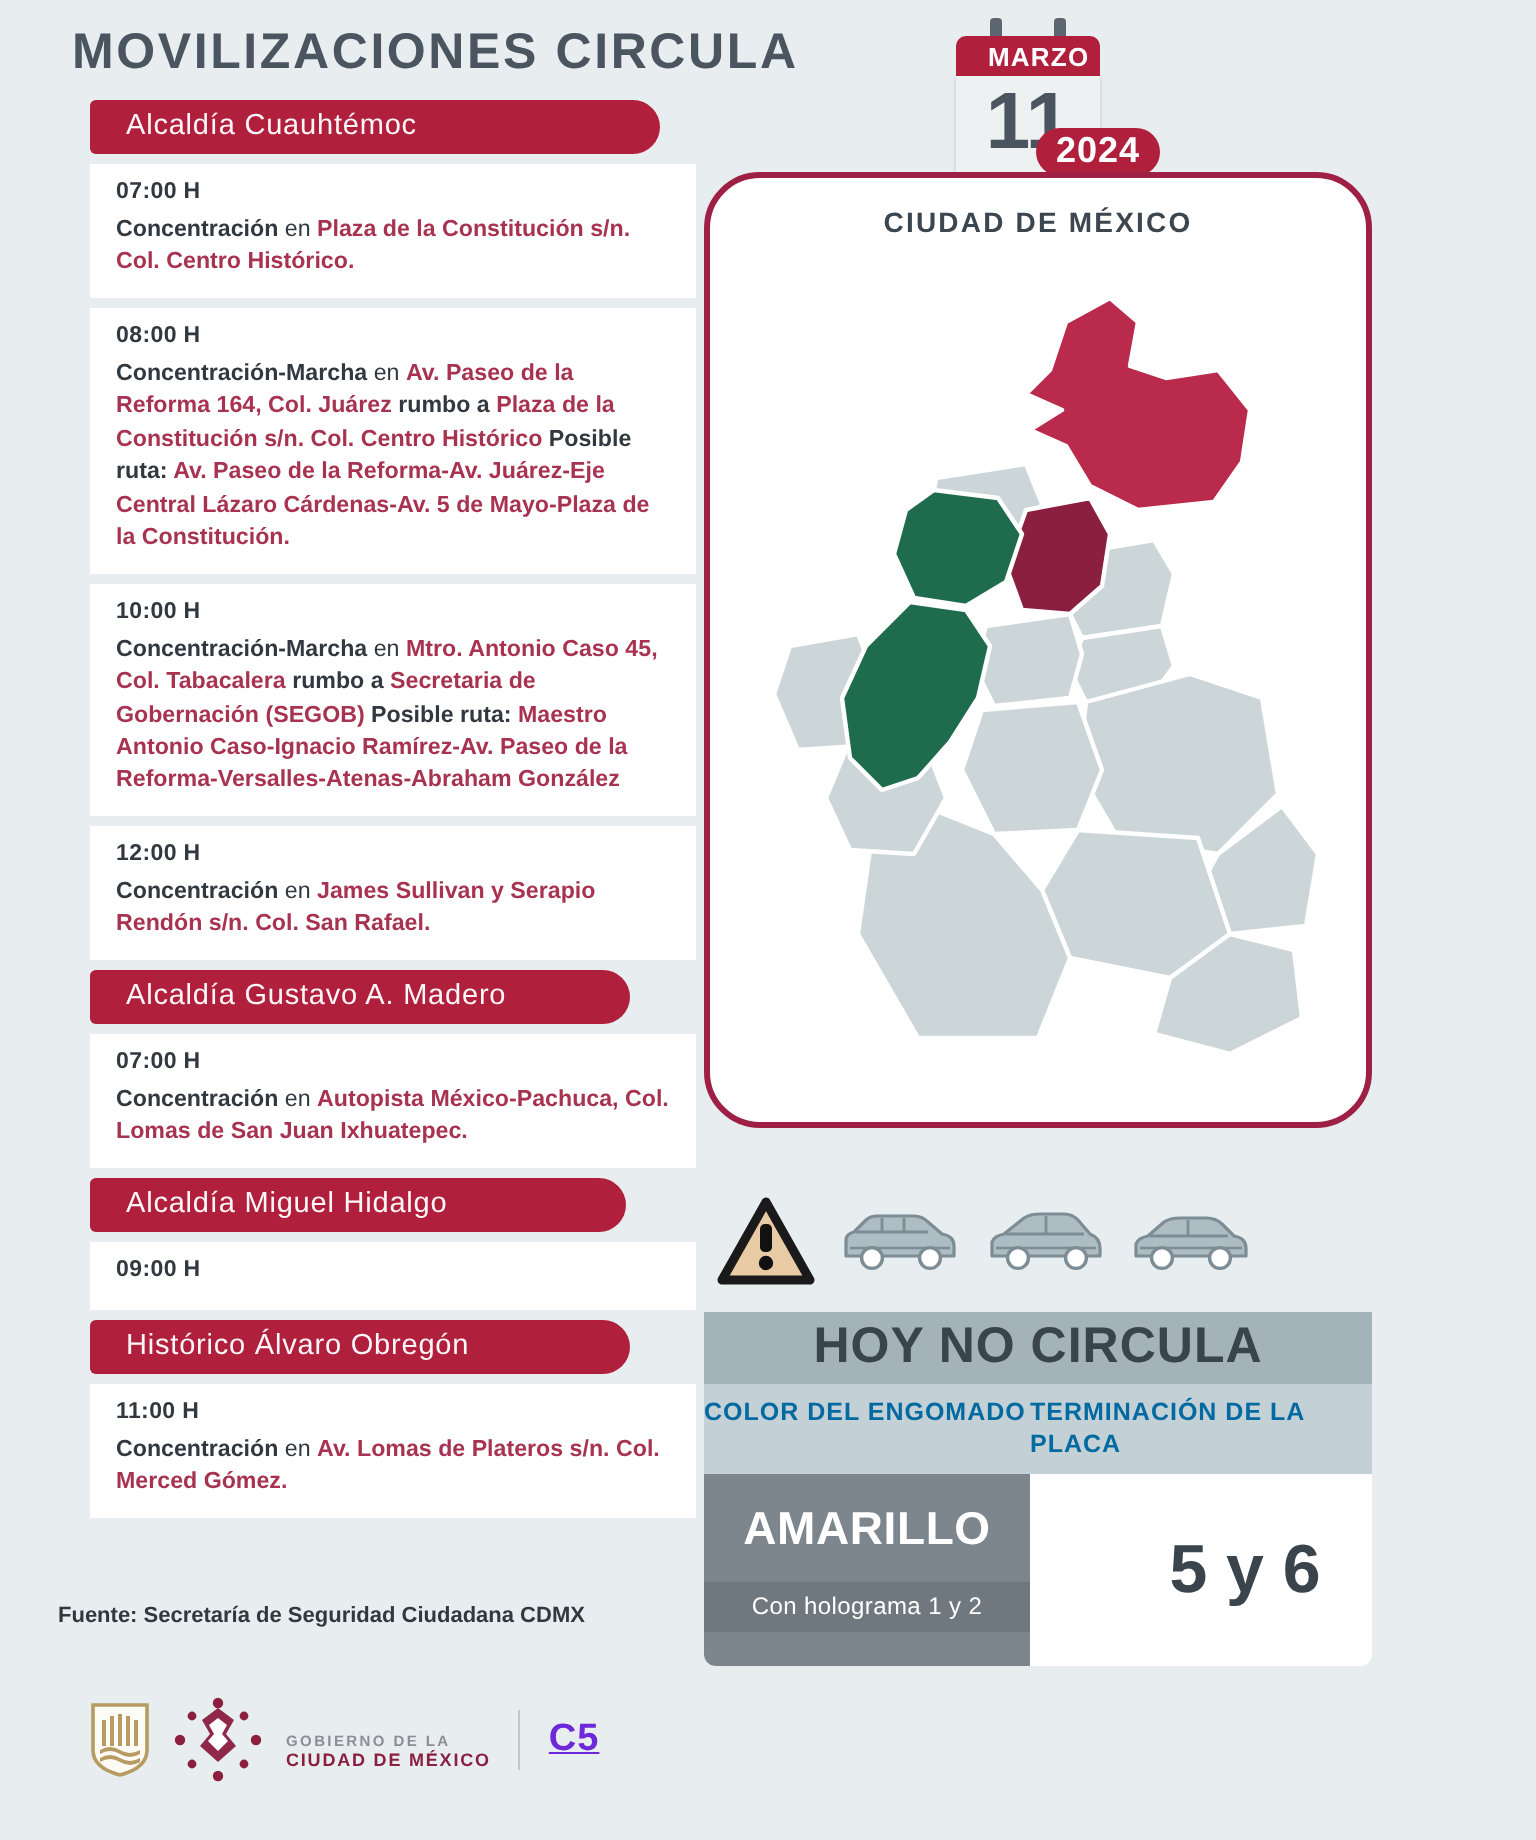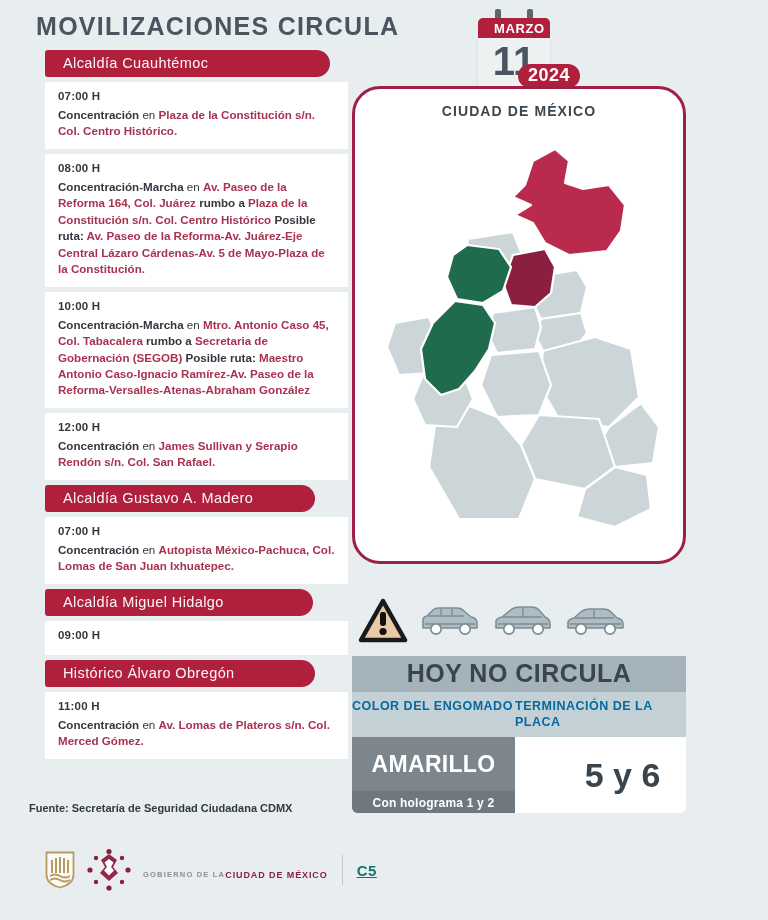--- a/index.html
+++ b/index.html
@@ -142,21 +142,21 @@
   .footer-logos {
     position: absolute;
     left: 45px;
     top: 848px;
     display: flex;
     align-items: center;
     gap: 11px;
   }
   .logo-gob-text {
     display: flex;
-    flex-direction: row;
+    flex-direction: column;
     justify-content: center;
     line-height: 1.25;
     margin-top: 12px;
   }
   .logo-gob-text .l1 {
     font-size: 7.5px;
     letter-spacing: 1.2px;
     color: #8d8d93;
     font-weight: bold;
   }
@@ -166,23 +166,23 @@
     color: #8b1f3f;
     font-weight: bold;
   }
   .logo-divider {
     width: 1px;
     height: 30px;
     background: #c3c7ca;
     margin: 0 3px;
   }
   .logo-c5 {
-    font-size: 15px;
-    font-weight: bold;
-    color: #0f766e;
+    font-size: 19px;
+    font-weight: bold;
+    color: #6d28d9;
     letter-spacing: .5px;
     text-decoration: underline;
   }
 
   
   .map-panel {
     position: absolute;
     left: 352px;
     top: 86px;
     width: 334px;
@@ -241,21 +241,21 @@
     font-size: 12.5px;
     font-weight: bold;
     color: #0369a1;
     letter-spacing: .5px;
     line-height: 1.28;
     padding: 6px 0 7px;
   }
   .hnc-sub.left { flex: 0 0 163px; }
   .hnc-bottom {
     display: flex;
-    height: 76px;
+    height: 96px;
   }
   .hnc-color {
     flex: 0 0 163px;
     background: #7c868c;
     display: flex;
     flex-direction: column;
     justify-content: flex-start;
     border-radius: 0 0 0 6px;
     overflow: hidden;
   }
@@ -264,21 +264,21 @@
     font-size: 23px;
     font-weight: bold;
     text-align: center;
     padding: 14px 0 13px;
     letter-spacing: .3px;
   }
   .hnc-holo {
     background: #6e787e;
     color: #ffffff;
     font-size: 12px;
-    font-weight: bold;
+    font-weight: normal;
     text-align: center;
     padding: 5px 0 6px;
     letter-spacing: .2px;
   }
   .hnc-plate {
     flex: 1;
     background: #ffffff;
     display: flex;
     align-items: center;
     justify-content: center;

